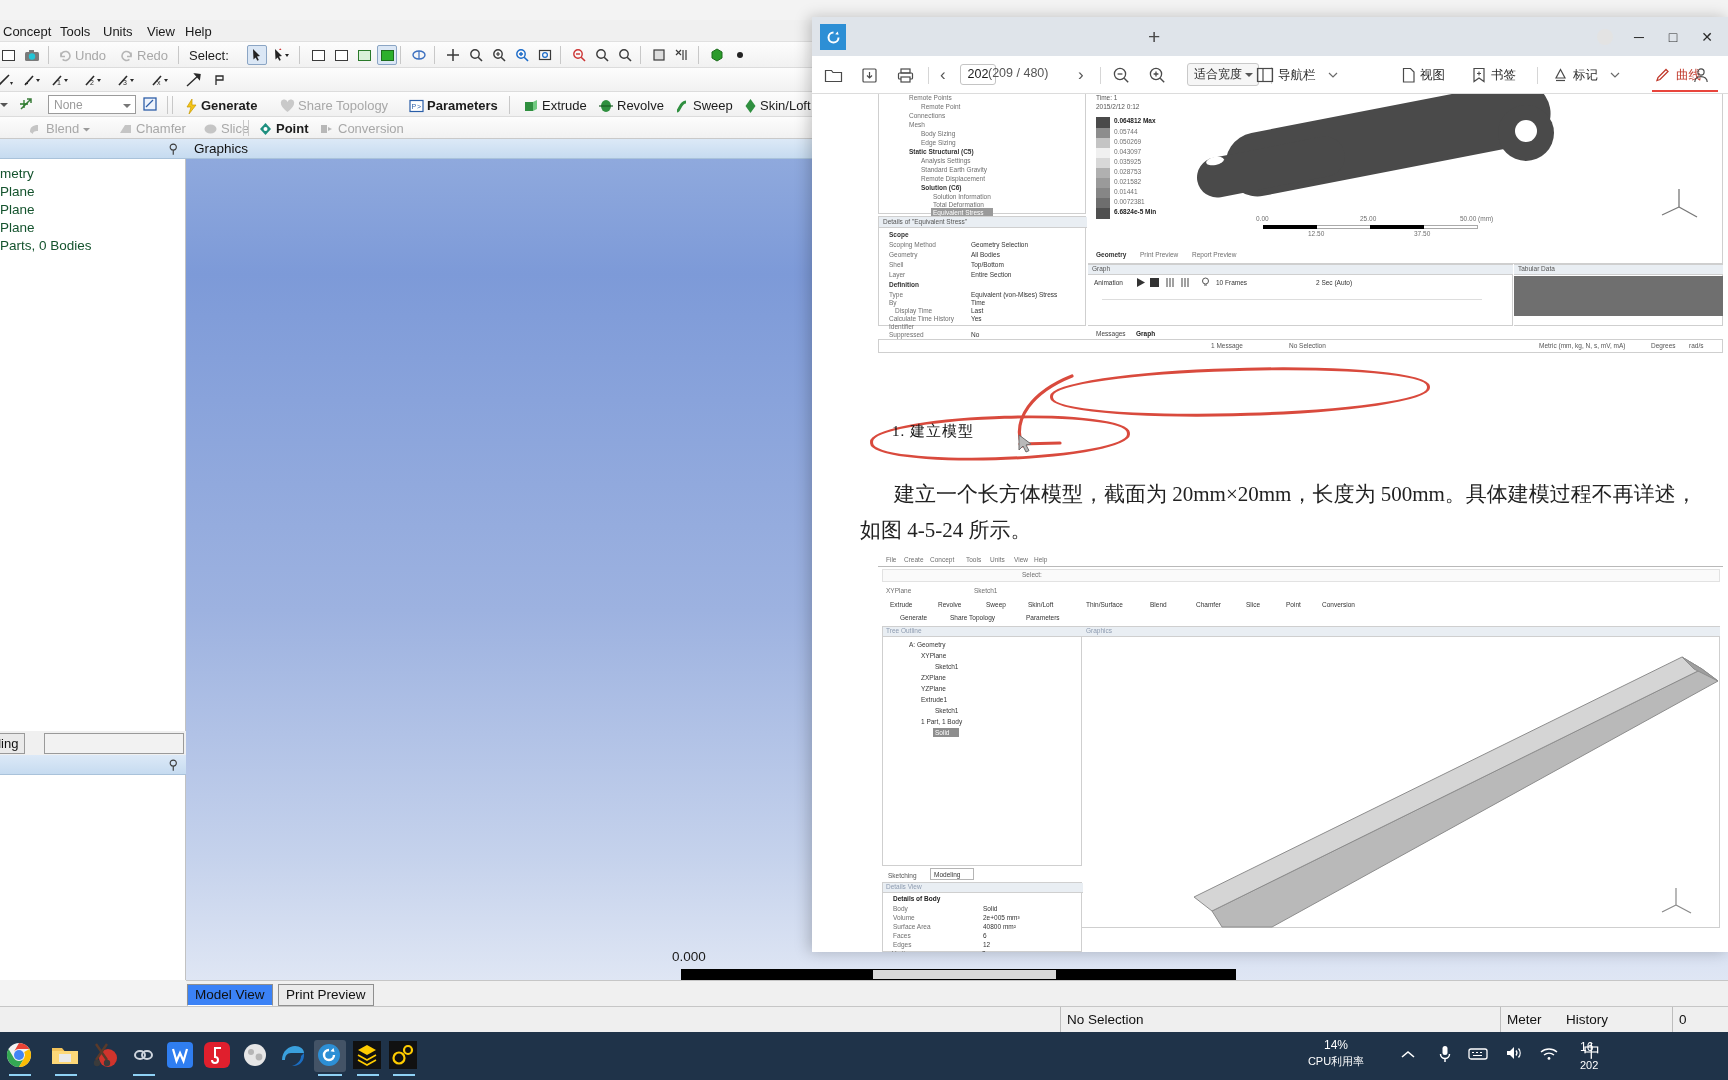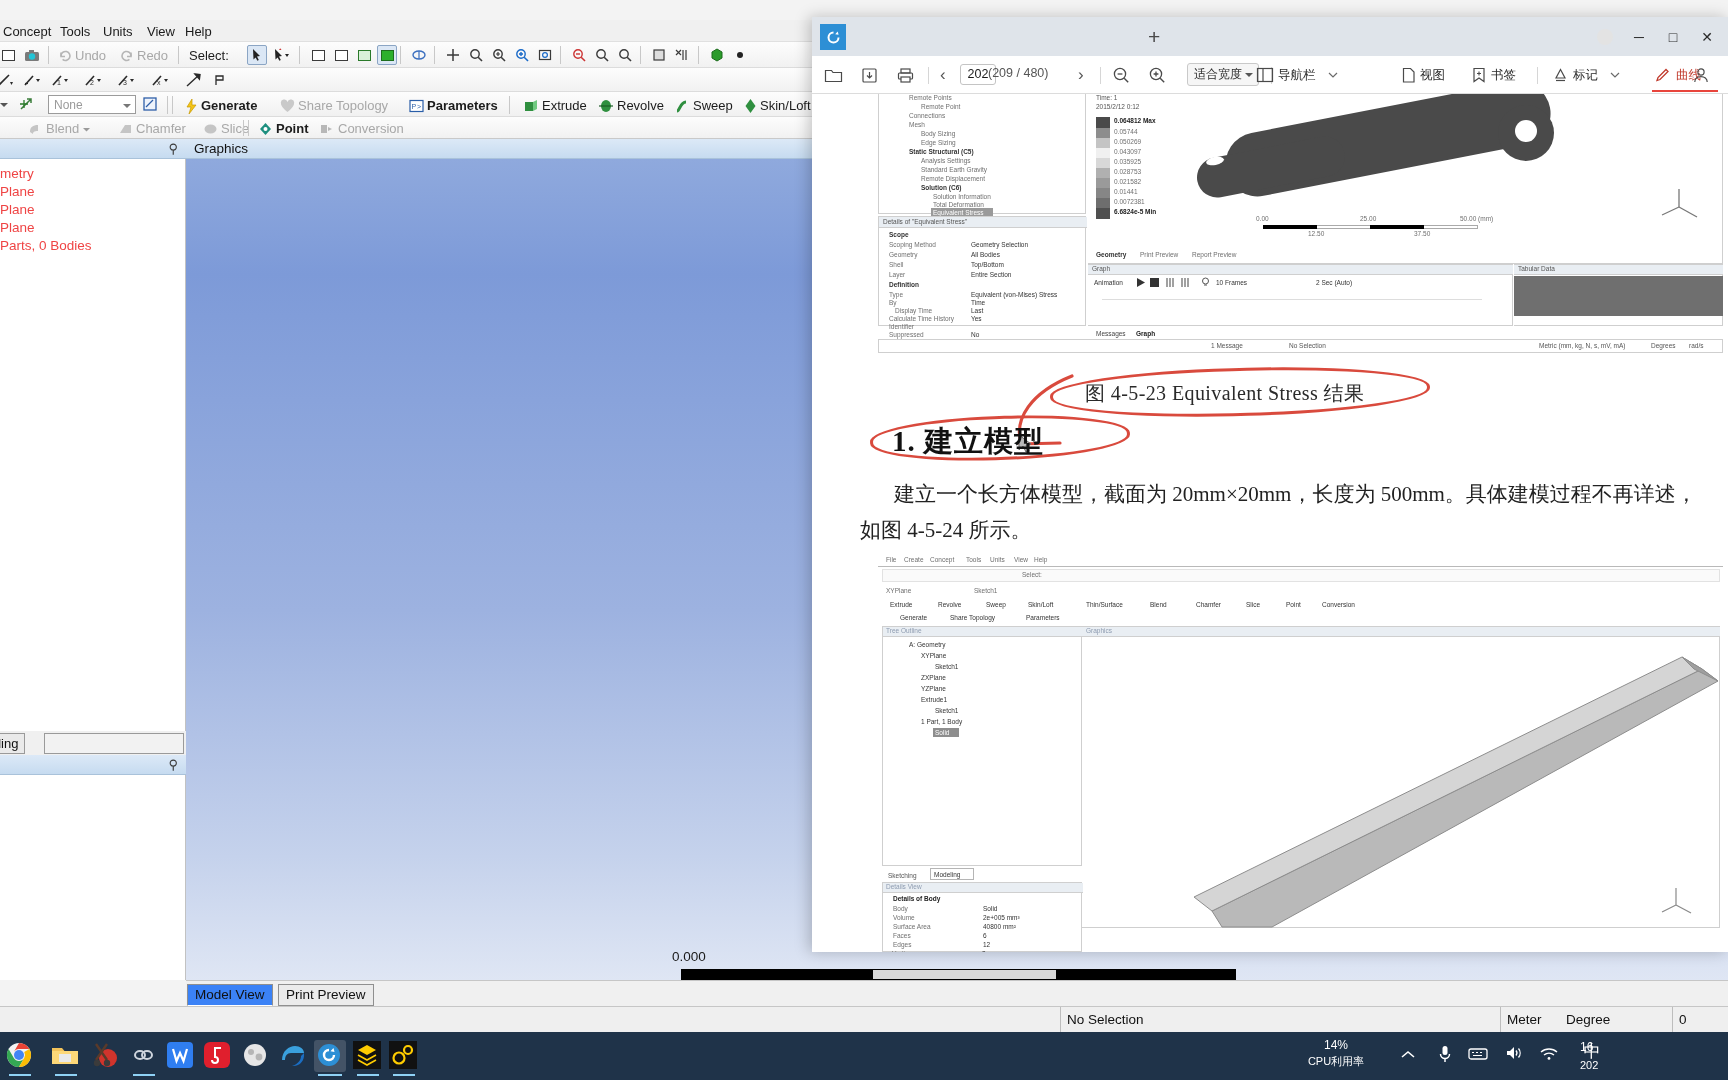--- a/index.html
+++ b/index.html
@@ -50,21 +50,21 @@
   .combo:after { content:""; position:absolute; right:4px; top:8px;
                  border-left:4px solid transparent; border-right:4px solid transparent;
                  border-top:4px solid #777; }
 
   
   .dm-tree-hdr { position:absolute; left:0; top:139px; width:186px; height:20px;
                  background:linear-gradient(#dce9f7,#c6dbf0); border-bottom:1px solid #a9c2da; }
   .pinicon { position:absolute; font-size:13px; color:#3b3b3b; }
   .dm-tree { position:absolute; left:0; top:159px; width:186px; height:572px; background:#ffffff;
              border-right:1px solid #c2c2c2; }
-  .tree-row { font-size:13.5px; color:#ef4444; height:18px; line-height:18px; padding-left:0px; white-space:nowrap;}
+  .tree-row { font-size:13.5px; color:#14532d; height:18px; line-height:18px; padding-left:0px; white-space:nowrap;}
 
   .dm-tabs { position:absolute; left:0; top:731px; width:186px; height:24px; background:#f0f0f0; }
   .dm-tab { position:absolute; top:2px; height:21px; border:1px solid #9a9a9a; background:#eaeaea;
             font-size:13px; line-height:19px; padding:0 6px; color:#111; }
   .dm-detail-hdr { position:absolute; left:0; top:755px; width:186px; height:20px;
                    background:linear-gradient(#dce9f7,#c6dbf0); border-bottom:1px solid #a9c2da; }
   .dm-detail { position:absolute; left:0; top:775px; width:186px; height:205px; background:#fff;
                border-right:1px solid #c2c2c2; }
 
   
@@ -499,21 +499,21 @@
 
   <div class="dm-bottom-tabs">
     <div class="bt-tab active" style="left:1px">Model View</div>
     <div class="bt-tab inactive" style="left:92px">Print Preview</div>
   </div>
 
   <div class="dm-status">
     <div class="st-cell nb" style="left:0;width:1060px"></div>
     <div class="st-cell" style="left:1060px;width:440px">No Selection</div>
     <div class="st-cell" style="left:1500px;width:68px">Meter</div>
-    <div class="st-cell nb" style="left:1560px;width:80px">Degree</div>
+    <div class="st-cell nb" style="left:1560px;width:80px">History</div>
     <div class="st-cell" style="left:1672px;width:56px">0</div>
   </div>
 </div>
 
 <div id="pdf-window">
 
   <div class="pdf-tabstrip">
     <div class="pdf-applogo">
       <svg width="17" height="17" viewBox="0 0 17 17">
           <path d="M13.5 8.5A5 5 0 1 1 8.5 3.5" stroke="#fff" stroke-width="2" fill="none"></path>
@@ -769,22 +769,21 @@
     <div class="annot" style="left:238px;top:274px;width:380px;height:48px;transform:rotate(-1.5deg)"></div>
     <div class="annot" style="left:58px;top:322px;width:260px;height:44px;transform:rotate(-2deg)"></div>
     <svg style="position:absolute;left:160px;top:280px;width:110px;height:85px;overflow:visible" viewBox="0 0 110 85">
       <path d="M100 2 C 60 18, 40 45, 50 72" stroke="#d94a3d" stroke-width="3.2" fill="none" stroke-linecap="round"></path>
       <path d="M48 70 L 88 69" stroke="#d94a3d" stroke-width="3.2" fill="none" stroke-linecap="round"></path>
     </svg>
     <svg style="position:absolute;left:205px;top:340px;width:30px;height:20px;overflow:visible" viewBox="0 0 30 20">
       <path d="M2 1 L2 16 L6 12 L9 18 L12 16.6 L9 11 L14 10 z" fill="#b9b9b9" stroke="#6a6a6a" stroke-width="1"></path>
     </svg>
 
-    <div class="doc-text" style="left:273px;top:286px;font-size:20px;letter-spacing:.4px">图 4-5-23    Equivalent Stress 结果</div>
-    <div class="doc-text" style="left:80px;top:328px;font-size:29px;font-weight:bold;letter-spacing:1px;color:#111">1.  建立模型</div>
+    <div class="doc-text" style="left:80px;top:328px;font-size:15px;font-weight:normal;letter-spacing:1px;color:#111">1.  建立模型</div>
     <div class="doc-text" style="left:82px;top:386px;font-size:21px;color:#222">建立一个长方体模型，截面为 20mm×20mm，长度为 500mm。具体建模过程不再详述，</div>
     <div class="doc-text" style="left:48px;top:422px;font-size:21px;color:#222">如图 4-5-24 所示。</div>
 
     <div class="shot" style="left:66px;top:460px;width:845px;height:398px">
 
       <div class="mini-txt" style="left:8px;top:2px">File</div>
       <div class="mini-txt" style="left:26px;top:2px">Create</div>
       <div class="mini-txt" style="left:52px;top:2px">Concept</div>
       <div class="mini-txt" style="left:88px;top:2px">Tools</div>
       <div class="mini-txt" style="left:112px;top:2px">Units</div>

